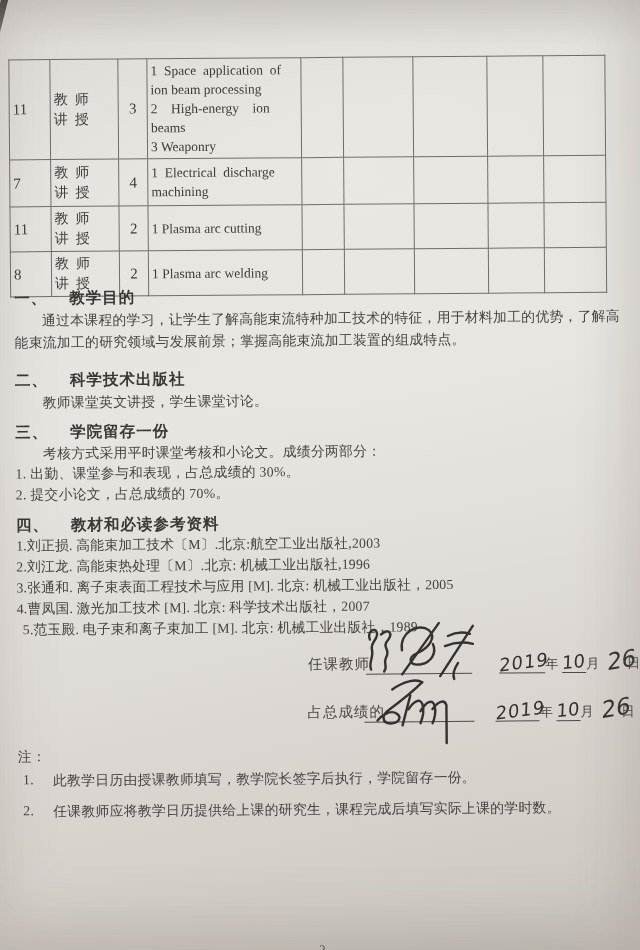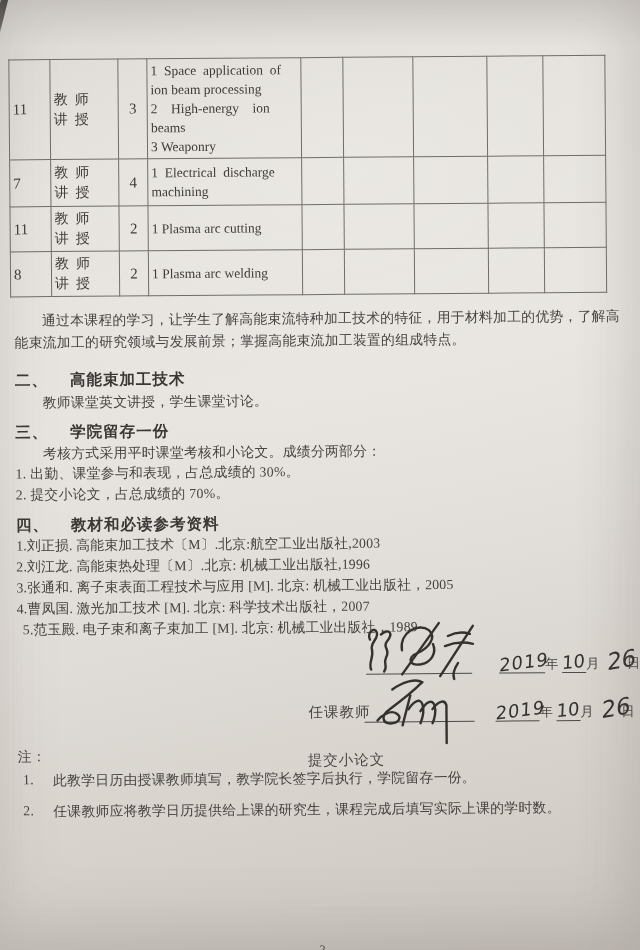--- a/index.html
+++ b/index.html
@@ -43,21 +43,21 @@
   
   .abs{position:absolute;}
   .h{font-family:"Liberation Sans","DejaVu Sans",sans-serif;font-weight:700;font-size:15.5px;color:#3a3734;letter-spacing:1px;}
   .h .gap{display:inline-block;width:22px;}
   .body-text{font-size:13.8px;line-height:22px;color:#474341;letter-spacing:.3px;}
   .indent{text-indent:2em;}
   .listline{font-size:13.8px;color:#474341;letter-spacing:.3px;}
   .refline{font-size:13.8px;color:#46423f;letter-spacing:.2px;white-space:nowrap;}
 
   
-  .siglabel{font-size:14.5px;color:#4a4643;letter-spacing:1px;margin-top:48px;}
+  .siglabel{font-size:14.5px;color:#4a4643;letter-spacing:1px;}
   .sigline{border-bottom:1.4px solid #4e4a47;}
   .dateline{font-size:13.5px;color:#4a4643;white-space:nowrap;}
   .dateline .slot{display:inline-block;border-bottom:1.4px solid #4e4a47;text-align:center;}
   .hw{font-family:"DejaVu Sans",sans-serif;color:#33302e;display:inline-block;font-size:18px;line-height:14px;}
   .hw-year{transform:rotate(-7deg) skewX(-10deg);letter-spacing:1px;}
   .hw-month{transform:rotate(-5deg) skewX(-8deg);}
   .hw-day{font-size:23px;transform:rotate(-9deg) skewX(-12deg);margin-right:-13px;position:relative;z-index:2;}
   svg.sig{position:absolute;overflow:visible;}
   svg.sig path{fill:none;stroke:#34312f;stroke-width:2.4;stroke-linecap:round;}
 
@@ -133,23 +133,24 @@
           <td class="content">1 Plasma arc welding</td>
           <td></td>
             <td></td>
           <td></td>
             <td></td>
           <td></td>
         </tr>
       </tbody>
     </table>
 
+    <div class="abs h" style="left:15px;top:286px;"><span>一、</span><span class="gap"></span><span>教学目的</span></div>
     <div class="abs body-text indent" style="left:15px;top:308px;width:608px;">通过本课程的学习，让学生了解高能束流特种加工技术的特征，用于材料加工的优势，了解高能束流加工的研究领域与发展前景；掌握高能束流加工装置的组成特点。</div>
 
-    <div class="abs h" style="left:15px;top:368px;"><span>二、</span><span class="gap"></span><span>高能束加工技术</span></div>
+    <div class="abs h" style="left:15px;top:368px;"><span>二、</span><span class="gap"></span><span>科学技术出版社</span></div>
     <div class="abs body-text indent" style="left:15px;top:390px;width:608px;">教师课堂英文讲授，学生课堂讨论。</div>
 
     <div class="abs h" style="left:15px;top:420px;"><span>三、</span><span class="gap"></span><span>学院留存一份</span></div>
     <div class="abs body-text indent" style="left:15px;top:441px;width:608px;">考核方式采用平时课堂考核和小论文。成绩分两部分：</div>
     <div class="abs listline" style="left:15px;top:463px;">1. 出勤、课堂参与和表现，占总成绩的 30%。</div>
     <div class="abs listline" style="left:15px;top:484px;">2. 提交小论文，占总成绩的 70%。</div>
 
     <div class="abs h" style="left:15px;top:513px;"><span>四、</span><span class="gap"></span><span>教材和必读参考资料</span></div>
     <div class="abs refline" style="left:15px;top:535px;">1.刘正损. 高能束加工技术〔M〕.北京:航空工业出版社,2003</div>
     <div class="abs refline" style="left:15px;top:556px;">2.刘江龙. 高能束热处理〔M〕.北京: 机械工业出版社,1996</div>
@@ -168,21 +169,21 @@
       <path d="M85,27 C95,23 105,23 113,25"></path>
       <path d="M113,7 L80,57"></path>
       <path d="M98,44 C94,50 92,55 94,60"></path>
     </svg>
     <div class="abs dateline" style="left:497px;top:655px;">
       <span class="slot" style="width:46px;"><span class="hw hw-year">2019</span></span><span>年</span>
       <span class="slot" style="width:24px;"><span class="hw hw-month">10</span></span><span>月</span>
       <span class="slot" style="width:24px;border-bottom:none;"><span class="hw hw-day">26</span></span><span>日</span>
     </div>
 
-    <div class="abs siglabel" style="left:305px;top:703px;">提交小论文</div>
+    <div class="abs siglabel" style="left:305px;top:703px;">占总成绩的</div>
     <div class="abs sigline" style="left:362px;top:700px;width:110px;height:22px;"></div>
     <svg class="sig" style="left:360px;top:674px;" width="106" height="74" viewBox="0 0 106 74">
       <path d="M30,16 C41,8 54,5 60,9"></path>
       <path d="M60,9 C50,19 38,28 27,36 C18,42 20,50 28,50 C36,50 40,44 34,40 C28,36 19,42 15,47"></path>
       <path d="M48,22 L40,52"></path>
       <path d="M46,36 C52,27 58,25 60,31 C62,37 60,45 58,50"></path>
       <path d="M58,38 C64,28 70,26 72,32 C74,38 72,46 70,50"></path>
       <path d="M70,36 C76,28 82,26 84,32 L84,70"></path>
     </svg>
     <div class="abs dateline" style="left:493px;top:703px;">

